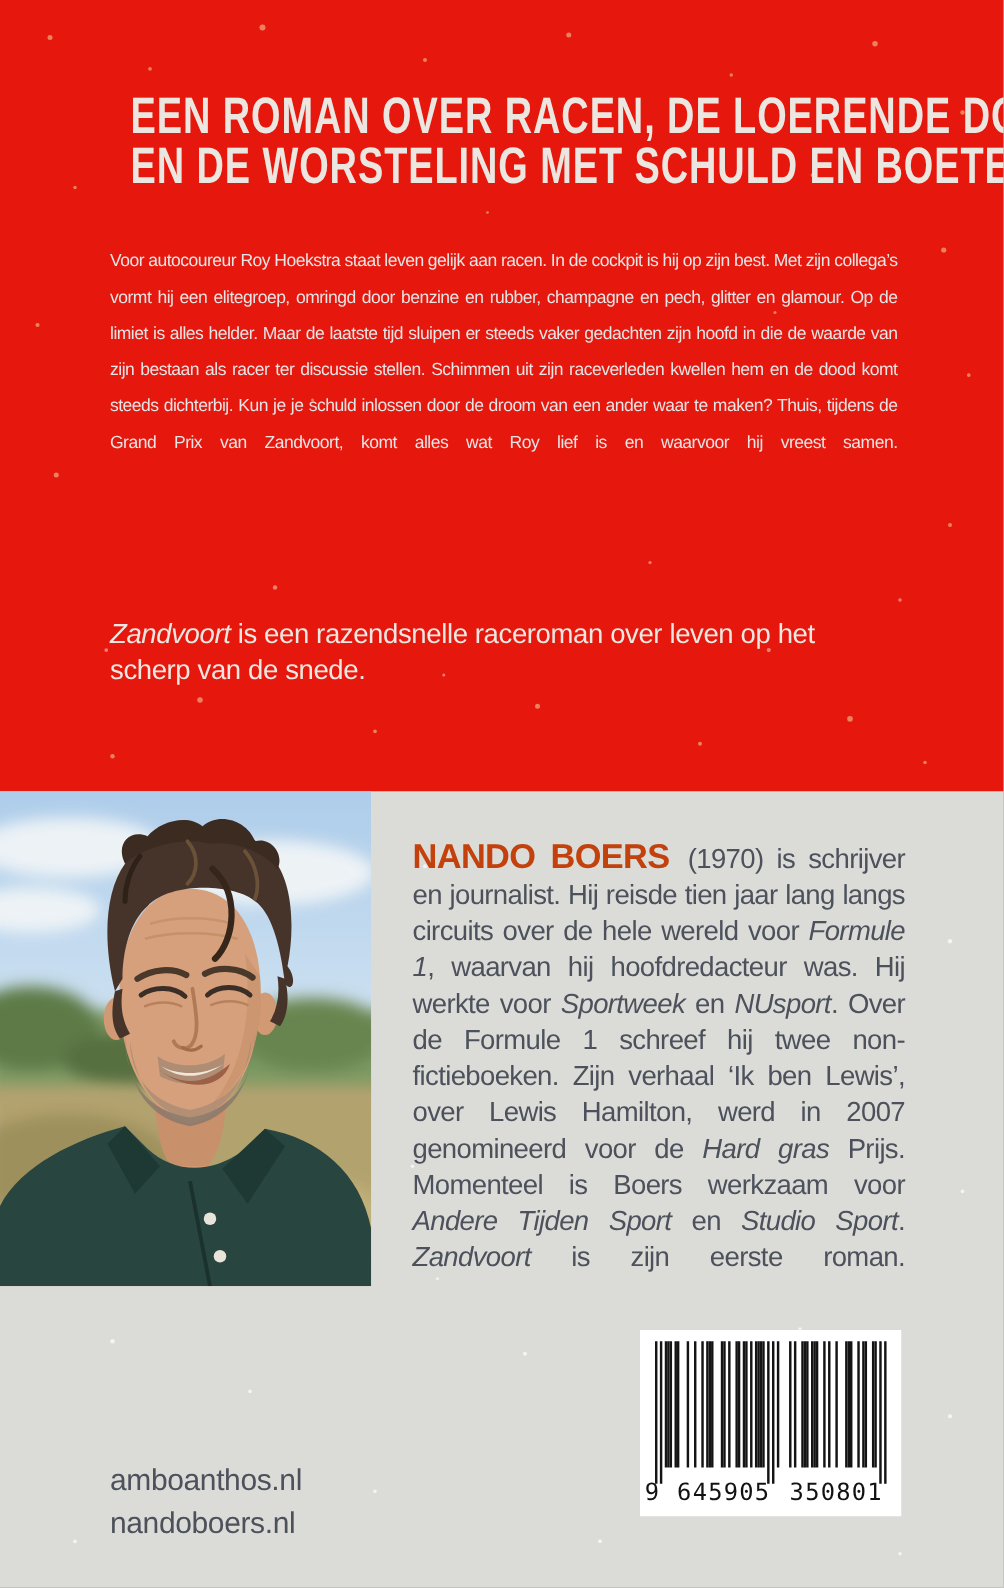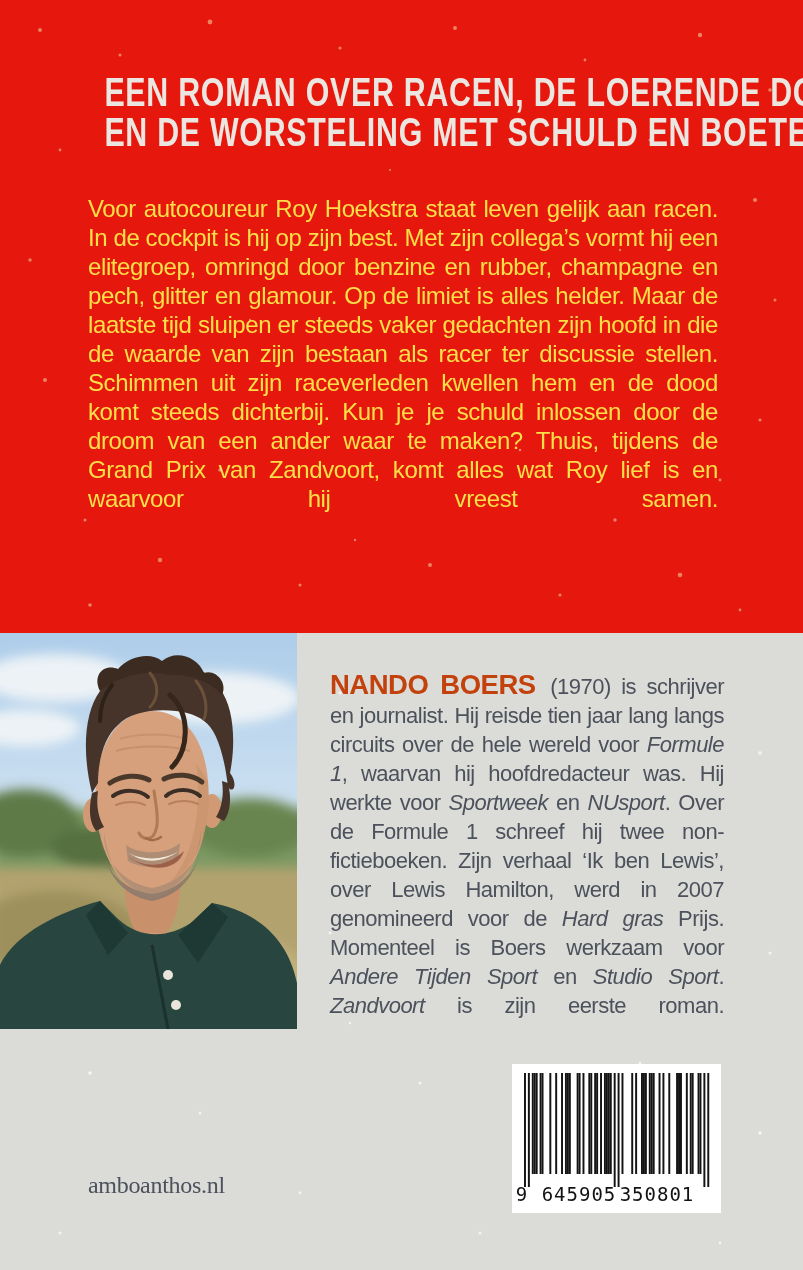--- a/index.html
+++ b/index.html
@@ -6,21 +6,21 @@
   body{font-family:"Liberation Sans",sans-serif;background:#9a9a98;}
   .cover{position:relative;width:803px;height:1270px;background:#dbdcd8;overflow:hidden;margin:0 auto;}
 
   
   .red-block{position:absolute;left:0;top:0;width:803px;height:633px;background:#e6170d;}
   .headline{position:absolute;left:0;top:72px;width:803px;text-align:center;
             color:#ebe7e0;font-weight:bold;margin:0;}
   .hl-line{display:block;font-size:41px;line-height:40px;letter-spacing:1px;
            transform:scaleX(0.74);transform-origin:50% 50%;white-space:nowrap;}
   .synopsis{position:absolute;left:88px;top:194px;width:630px;margin:0;
-            color:#fde047;font-size:24px;line-height:29px;text-align:justify;
+            color:#e5e5e5;font-size:14px;line-height:29px;text-align:justify;
             letter-spacing:-0.4px;word-spacing:-0.5px;}
   .synopsis:after{content:"";display:inline-block;width:100%;}
   .tagline{position:absolute;left:88px;top:492px;width:630px;margin:0;
            color:#ece8e1;font-size:22px;line-height:29px;letter-spacing:-0.3px;}
   .tagline em{font-style:italic;}
 
   
   .photo{position:absolute;left:0;top:633px;width:297px;height:396px;overflow:hidden;}
   .photo svg{display:block;}
 
@@ -32,39 +32,40 @@
                white-space:nowrap;padding-right:4px;}
   .bio .it{font-style:italic;}
 
   
   .barcode{position:absolute;left:512px;top:1064px;width:209px;height:149px;background:#ffffff;}
   .barcode svg{position:absolute;left:0;top:0;}
   .bc-digit{position:absolute;bottom:8px;font-family:"DejaVu Sans Mono",monospace;
             font-size:19px;color:#121212;text-align:center;letter-spacing:1px;}
   .bc-d0{left:2px;width:16px;}
   .bc-d1{left:26px;width:82px;}
-  .bc-d2{left:104px;width:82px;}
+  .bc-d2{left:116px;width:82px;}
 
   
   .websites{position:absolute;left:88px;top:1168px;color:#4c515b;
-            font-size:24px;line-height:34px;letter-spacing:-0.3px;font-family:Liberation Serif, serif;}
+            font-size:24px;line-height:34px;letter-spacing:-0.3px;}
 
   .speck{position:absolute;pointer-events:none;}
 </style>
 </head>
 <body>
 
 <div class="cover">
 
   <section class="red-block">
     <h1 class="headline">
       <span class="hl-line">EEN ROMAN OVER RACEN, DE LOERENDE DOOD</span>
       <span class="hl-line">EN DE WORSTELING MET SCHULD EN BOETE</span>
     </h1>
     <p class="synopsis">Voor autocoureur Roy Hoekstra staat leven gelijk aan racen. In de cockpit is hij op zijn best. Met zijn collega’s vormt hij een elitegroep, omringd door benzine en rubber, champagne en pech, glitter en glamour. Op de limiet is alles helder. Maar de laatste tijd sluipen er steeds vaker gedachten zijn hoofd in die de waarde van zijn bestaan als racer ter discussie stellen. Schimmen uit zijn raceverleden kwellen hem en de dood komt steeds dichterbij. Kun je je schuld inlossen door de droom van een ander waar te maken? Thuis, tijdens de Grand Prix van Zandvoort, komt alles wat Roy lief is en waarvoor hij vreest samen.</p>
+    <p class="tagline"><em>Zandvoort</em><span> is een razendsnelle raceroman over leven op het scherp van de snede.</span></p>
 
     <svg class="speck" width="803" height="633" viewBox="0 0 803 633">
       <g fill="#f3d7a0" opacity="0.55">
         <circle cx="40" cy="30" r="2"></circle>
           <circle cx="120" cy="55" r="1.5"></circle>
           <circle cx="210" cy="22" r="2.4"></circle>
         <circle cx="340" cy="48" r="1.6"></circle>
           <circle cx="455" cy="28" r="2"></circle>
           <circle cx="585" cy="60" r="1.4"></circle>
         <circle cx="700" cy="35" r="2.2"></circle>
@@ -237,20 +238,21 @@
           <rect x="191.40" y="9" width="1.95" height="114" fill="#141414"></rect>
           <rect x="195.30" y="9" width="1.95" height="114" fill="#141414"></rect>
         </svg>
       <span class="bc-digit bc-d0">9</span>
       <span class="bc-digit bc-d1">645905</span>
       <span class="bc-digit bc-d2">350801</span>
     </div>
 
     <div class="websites">
       <div>amboanthos.nl</div>
+      <div>nandoboers.nl</div>
     </div>
 
     <svg class="speck" style="left:0;top:633px;" width="803" height="637" viewBox="0 0 803 637">
       <g fill="#ffffff" opacity="0.7">
         <circle cx="340" cy="60" r="1.6"></circle>
           <circle cx="760" cy="120" r="1.8"></circle>
           <circle cx="330" cy="300" r="1.4"></circle>
         <circle cx="90" cy="440" r="1.8"></circle>
           <circle cx="200" cy="480" r="1.5"></circle>
           <circle cx="420" cy="450" r="1.6"></circle>

